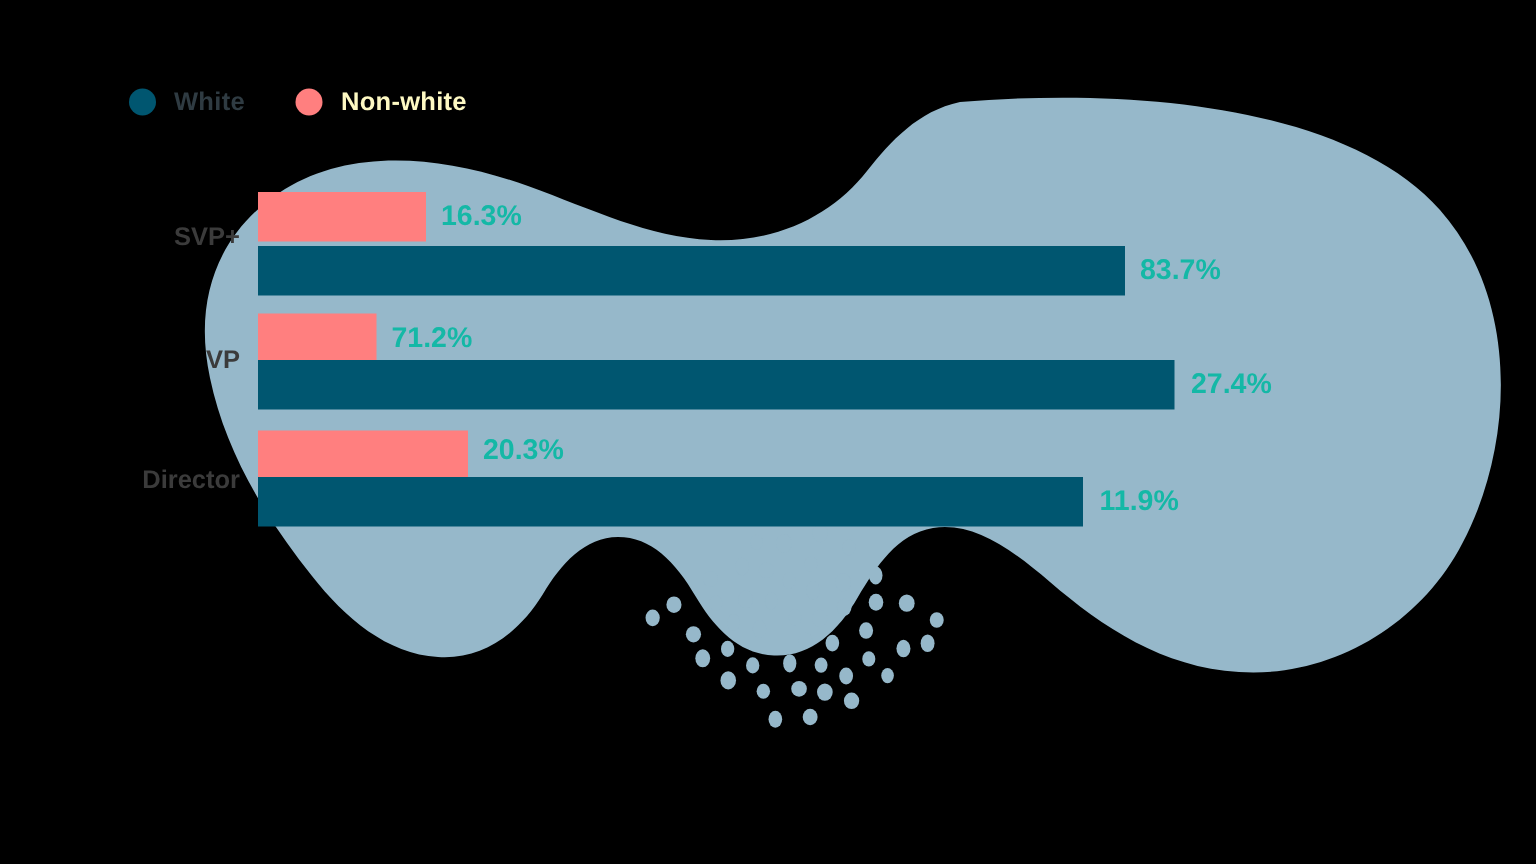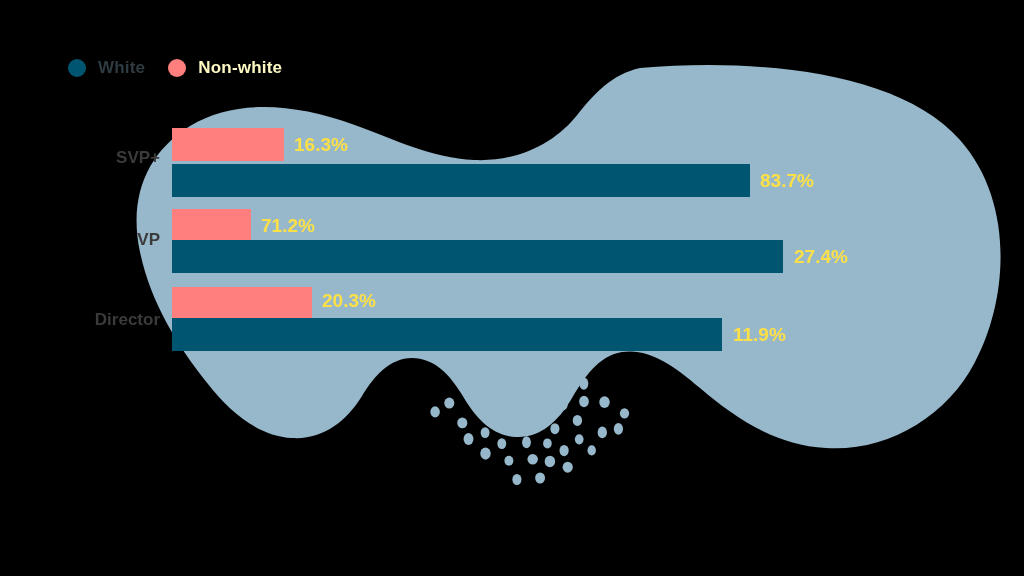--- a/index.html
+++ b/index.html
@@ -10,38 +10,38 @@
     font-family: "Liberation Sans", sans-serif;
     overflow: hidden;
     position: relative;
   }
   #stage { position: absolute; inset: 0; width: 1024px; height: 576px; }
 
   
   #decor { position: absolute; left: 0; top: 0; width: 1024px; height: 576px; }
 
   
-  .legend { position: absolute; left: 68px; top: 58px; display: flex; align-items: center; gap: 23px; }
+  .legend { position: absolute; left: 86px; top: 58px; display: flex; align-items: center; gap: 34px; }
   .legend-item { display: flex; align-items: center; gap: 12px; }
   .legend-dot { width: 18px; height: 18px; border-radius: 50%; flex: 0 0 auto; }
   .legend-label { font-size: 17px; font-weight: bold; letter-spacing: .2px; }
 
   
   #plot { position: absolute; left: 0; top: 0; width: 1024px; height: 488px; border-radius: 24px; }
   .cat-label {
     position: absolute; right: 864px; 
     text-align: right; font-size: 17px; font-weight: bold;
     color: #3b3b3b; white-space: nowrap;
   }
   .bar { position: absolute; left: 172px; height: 33px; }
   .bar-nonwhite { background: #FF7F7F; }
   .bar-white { background: #005670; }
   .val {
     position: absolute; font-size: 19px; font-weight: bold;
-    color: #fde047; white-space: nowrap; line-height: 33px;
+    color: #14b8a6; white-space: nowrap; line-height: 33px;
   }
 </style>
 </head>
 <body>
 
 <div id="stage">
 
   <svg id="decor" viewBox="0 0 1024 576" aria-hidden="true">
     <g>
       <path id="blobPath" d="

